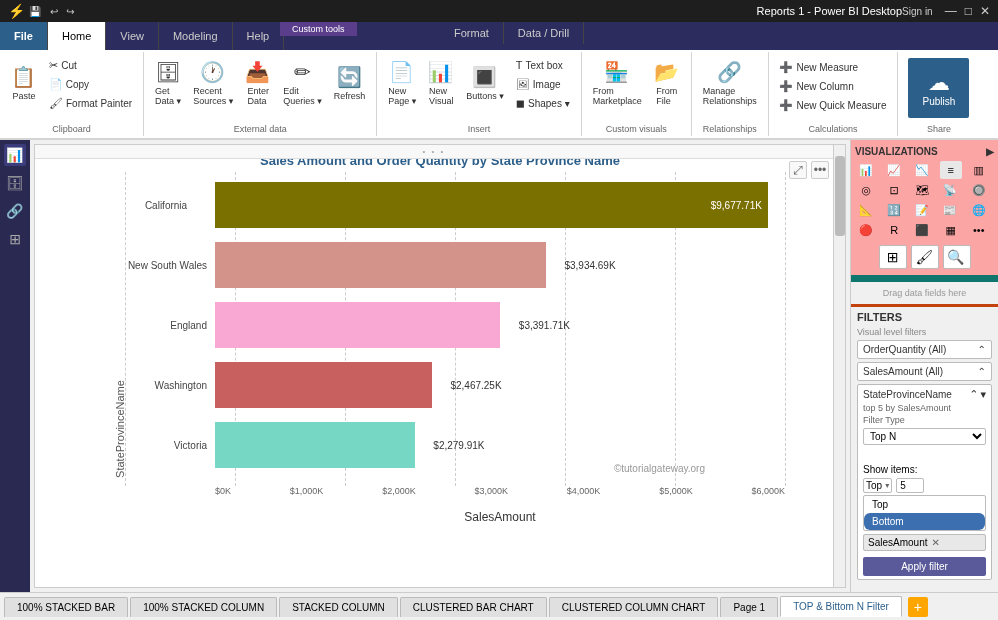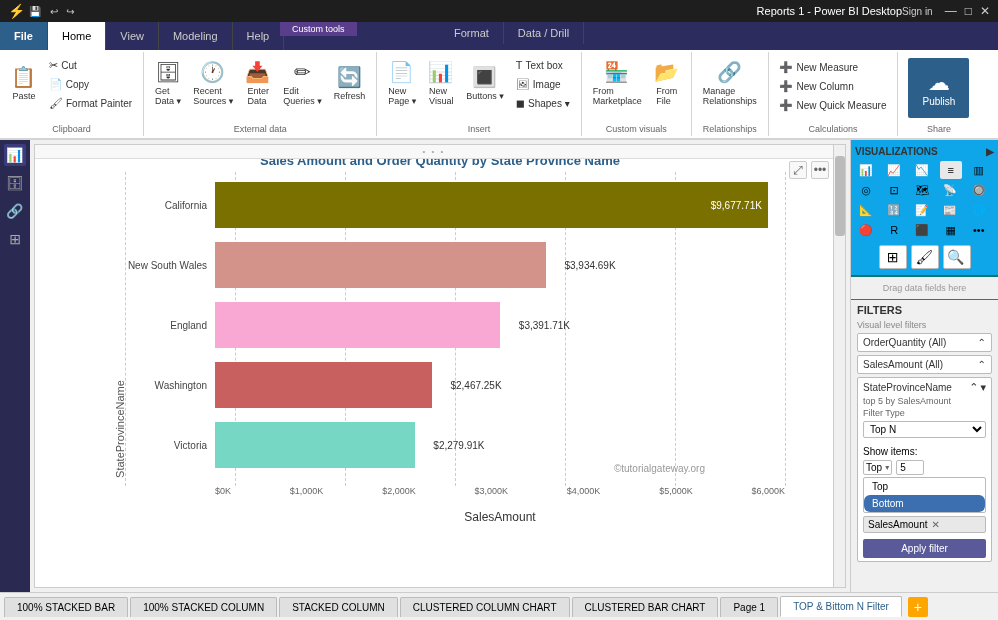--- a/index.html
+++ b/index.html
@@ -181,22 +181,22 @@
     
     #right-panel {
       width: 148px;
       background: #f0f0f0;
       border-left: 1px solid #ccc;
       display: flex;
       flex-direction: column;
     }
 
     #viz-panel {
-      background: #0ea5e9;
-      border-bottom: 2px solid #0f766e;
+      background: #fca5a5;
+      border-bottom: 7px solid #0f766e;
       padding: 4px;
     }
     #viz-title {
       font-size: 10px;
       font-weight: bold;
       color: #333;
       padding: 2px 0;
       display: flex;
       justify-content: space-between;
       align-items: center;
@@ -232,21 +232,21 @@
       border: 1px solid #bbb;
       border-radius: 2px;
       background: #fff;
     }
 
     .drag-fields {
       font-size: 9px;
       color: #999;
       text-align: center;
       padding: 6px 4px;
-      border-bottom: 1px solid #c2410c;
+      border-bottom: 3px solid #c2410c;
     }
 
     #filters-panel {
       padding: 4px 6px;
       flex: 1;
     }
     #filters-title {
       font-size: 11px;
       font-weight: bold;
       color: #333;
@@ -299,21 +299,21 @@
       flex: 1;
       border: 1px solid #bbb;
       border-radius: 2px;
       padding: 1px 2px;
       font-size: 10px;
       background: #fff;
     }
     .show-items-row {
       display: flex;
       align-items: center;
-      margin-top: 8px;
+      margin-top: 19px;
       font-size: 10px;
       gap: 4px;
     }
     .dropdown-with-arrow {
       display: flex;
       align-items: center;
       border: 1px solid #bbb;
       border-radius: 2px;
       background: #fff;
       padding: 1px 2px;
@@ -662,21 +662,21 @@
           <div style="position:absolute;left:0%;top:0;bottom:0;border-left:1px dashed #ccc;"></div>
           <div style="position:absolute;left:16.7%;top:0;bottom:0;border-left:1px dashed #ccc;"></div>
           <div style="position:absolute;left:33.3%;top:0;bottom:0;border-left:1px dashed #ccc;"></div>
           <div style="position:absolute;left:50%;top:0;bottom:0;border-left:1px dashed #ccc;"></div>
           <div style="position:absolute;left:66.7%;top:0;bottom:0;border-left:1px dashed #ccc;"></div>
           <div style="position:absolute;left:83.3%;top:0;bottom:0;border-left:1px dashed #ccc;"></div>
           <div style="position:absolute;left:100%;top:0;bottom:0;border-left:1px dashed #ccc;"></div>
         </div>
 
         <div class="bar-row" style="margin-bottom:14px;display:flex;align-items:center;">
-          <div style="width:90px;text-align:right;padding-right:8px;font-size:10px;color:#444;flex-shrink:0;">California</div>
+          <div style="width:90px;text-align:center;padding-right:8px;font-size:10px;color:#444;flex-shrink:0;">California</div>
           <div style="flex:1;position:relative;height:46px;">
             <div style="height:100%;background:#7a7000;width:97%;position:relative;">
               <span style="position:absolute;right:6px;top:50%;transform:translateY(-50%);font-size:10px;color:#fff;white-space:nowrap;">$9,677.71K</span>
             </div>
           </div>
         </div>
 
         <div class="bar-row" style="margin-bottom:14px;display:flex;align-items:center;">
           <div style="width:90px;text-align:right;padding-right:8px;font-size:10px;color:#444;flex-shrink:0;">New South Wales</div>
           <div style="flex:1;position:relative;height:46px;">
@@ -828,18 +828,18 @@
         <div class="apply-filter-btn">Apply filter</div>
       </div>
     </div>
   </div>
 </div>
 
 <div id="bottom-tabs">
   <div class="page-tab">100% STACKED BAR</div>
   <div class="page-tab">100% STACKED COLUMN</div>
   <div class="page-tab">STACKED COLUMN</div>
+  <div class="page-tab">CLUSTERED BAR CHART</div>
   <div class="page-tab">CLUSTERED COLUMN CHART</div>
-  <div class="page-tab">CLUSTERED BAR CHART</div>
   <div class="page-tab">Page 1</div>
   <div class="page-tab active">TOP &amp; Bittom N Filter</div>
   <div class="add-page-btn">+</div>
 </div>
 
 </body></html>

